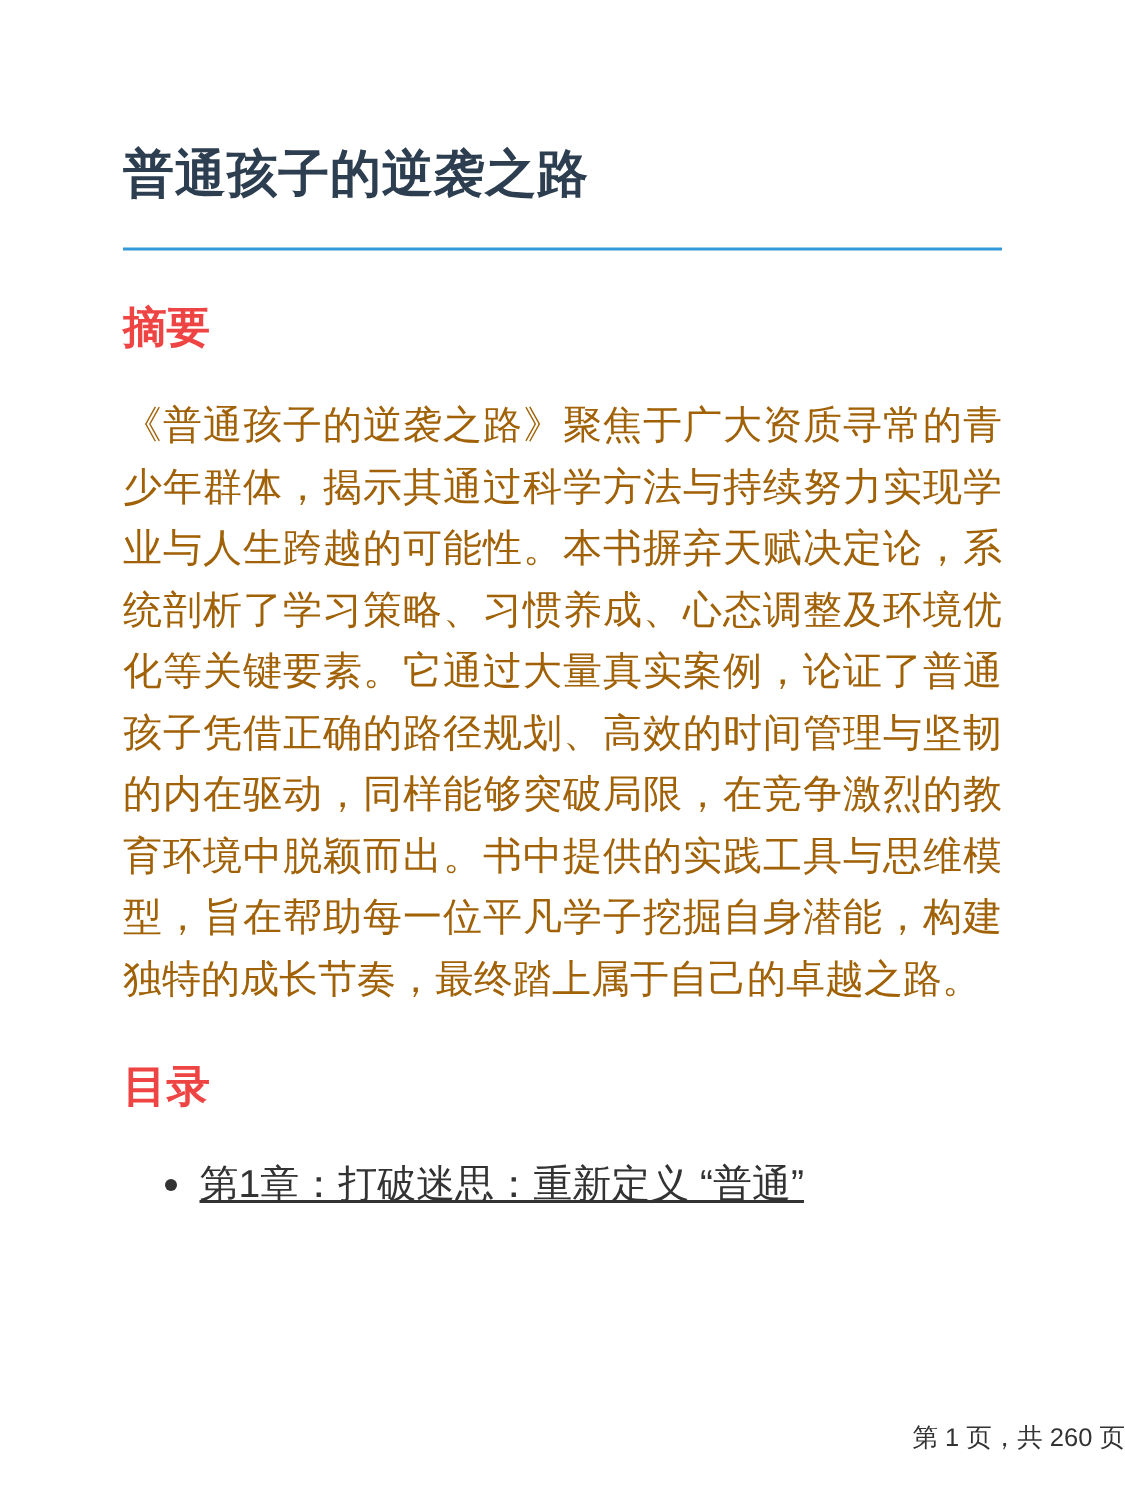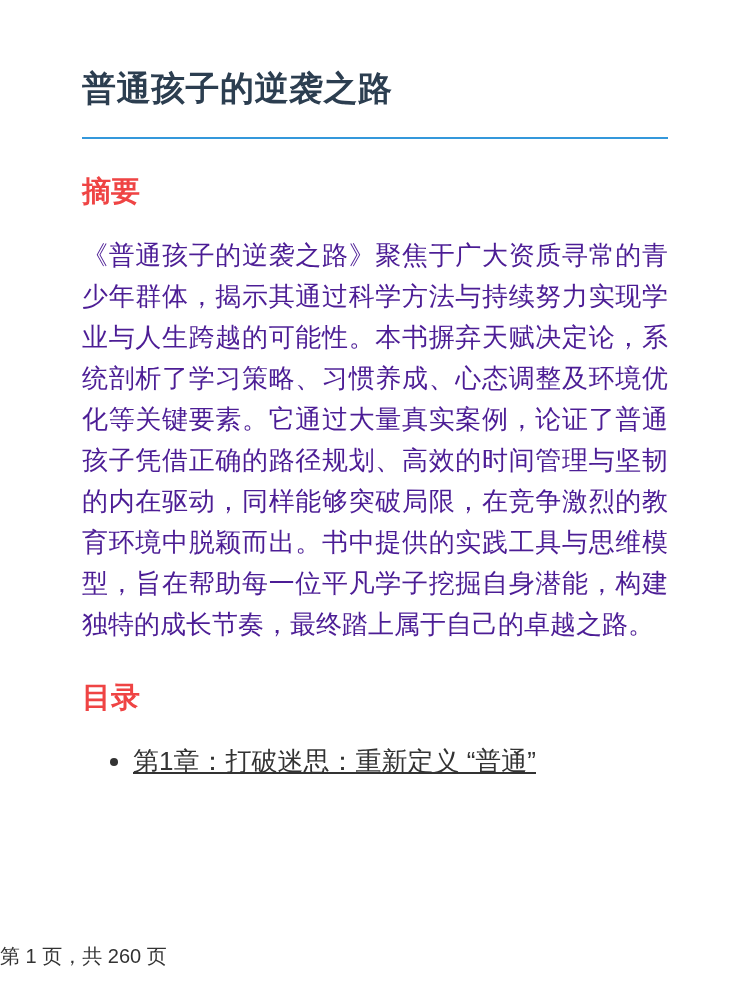--- a/index.html
+++ b/index.html
@@ -12,21 +12,21 @@
     height: 1000px;
     position: relative;
     overflow: hidden;
     font-family: "Liberation Sans", "DejaVu Sans", sans-serif;
     color: #333333;
   }
   .page {
     position: absolute;
     inset: 0;
     box-sizing: border-box;
-    padding: 68px 82px 0 82px;
+    padding: 96px 82px 0 82px;
     background: #ffffff;
   }
   .doc-title {
     margin: 0;
     font-size: 34px;
     line-height: 1.2;
     font-weight: bold;
     color: #2c3e50;
     letter-spacing: 0.5px;
   }
@@ -40,21 +40,21 @@
     margin: 36px 0 0 0;
     font-size: 29px;
     line-height: 1.15;
     font-weight: bold;
     color: #ef4444;
   }
   .abstract-text {
     margin: 27px 0 0 0;
     font-size: 26px;
     line-height: 41px;
-    color: #4c1d95;
+    color: #a16207;
     text-align: justify;
     text-justify: inter-ideograph;
   }
   .toc-list {
     margin: 27px 0 0 0;
     padding: 0 0 0 51px;
     list-style: disc;
     font-size: 26px;
     color: #333333;
     text-decoration: underline;
@@ -68,22 +68,22 @@
     list-style: circle;
   }
   .toc-sublist li {
     margin-bottom: 12px;
   }
   .page-footer {
     position: absolute;
     left: 0;
     right: 0;
     bottom: 30px;
-    text-align: left;
-    font-size: 20px;
+    text-align: right;
+    font-size: 17px;
     color: #333333;
   }
 </style>
 </head>
 <body>
 
 <div class="page">
 
   <h1 class="doc-title">普通孩子的逆袭之路</h1>
 

